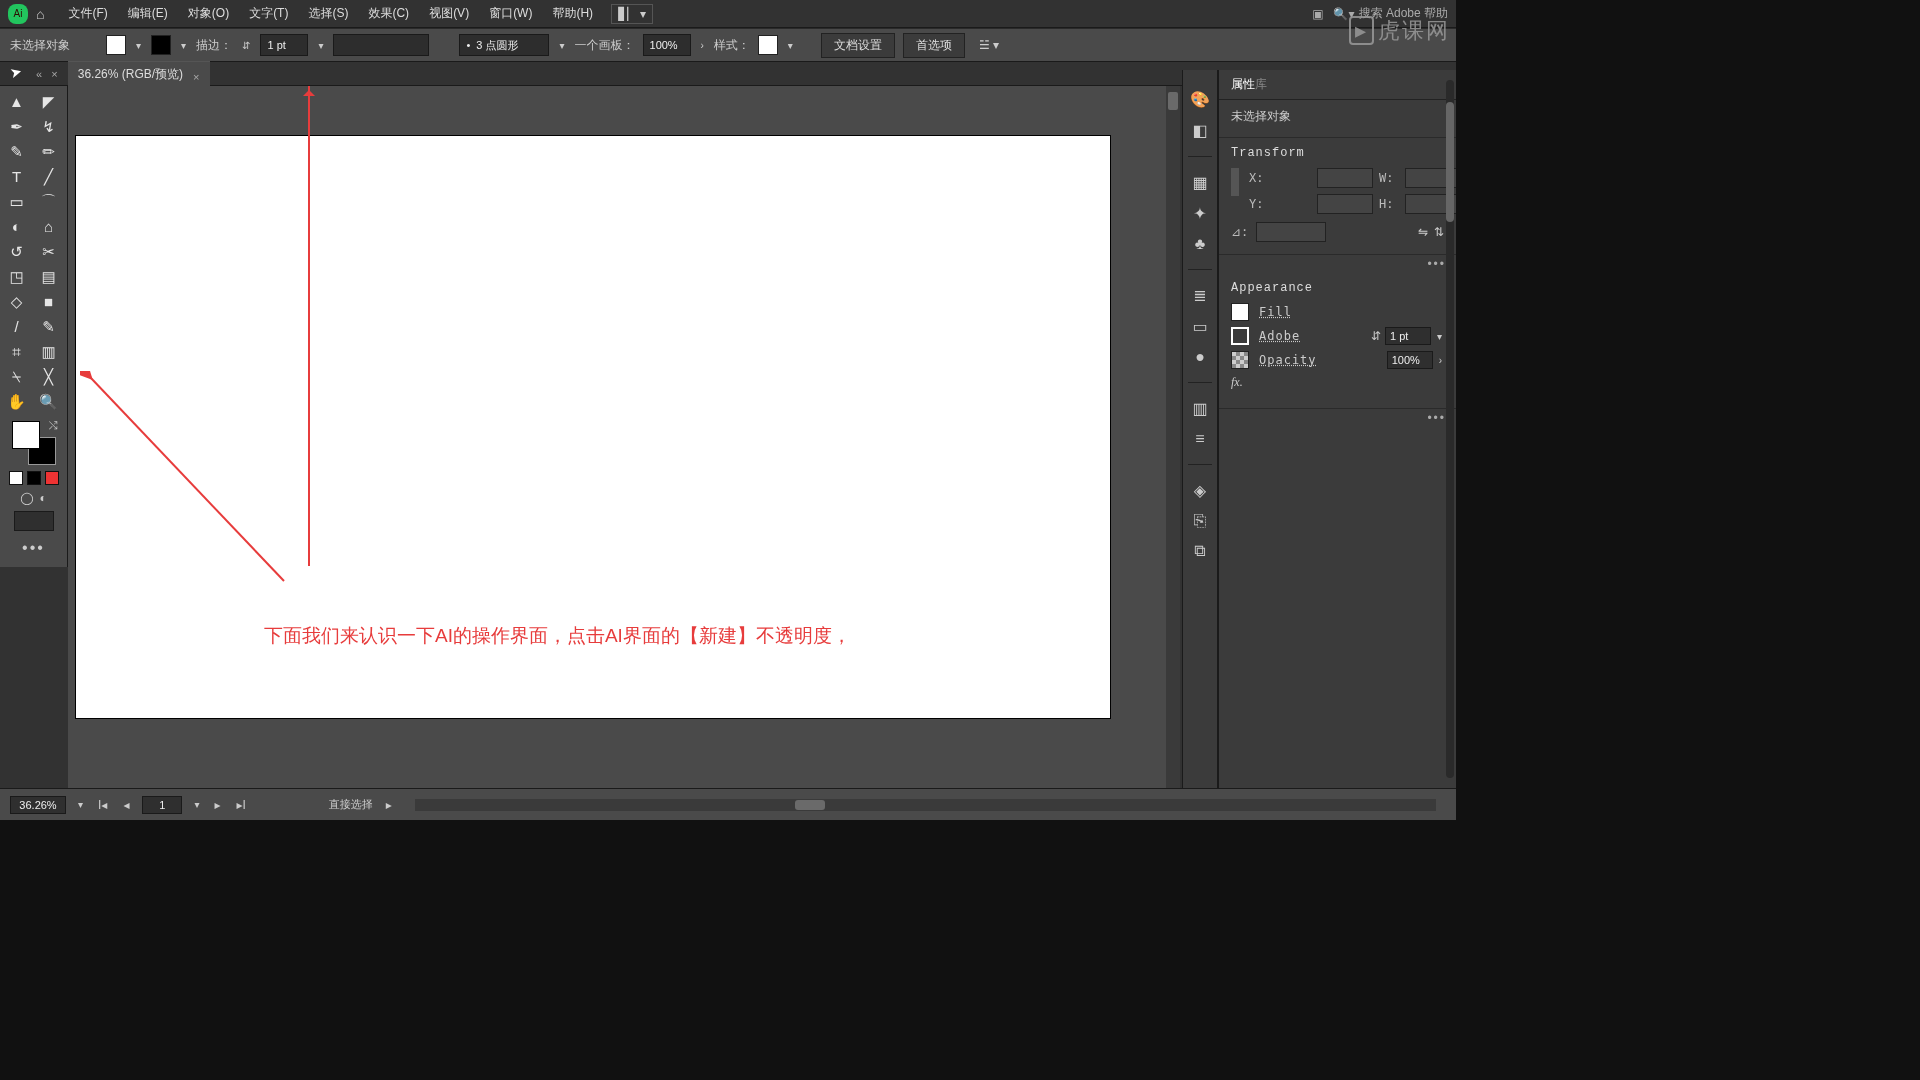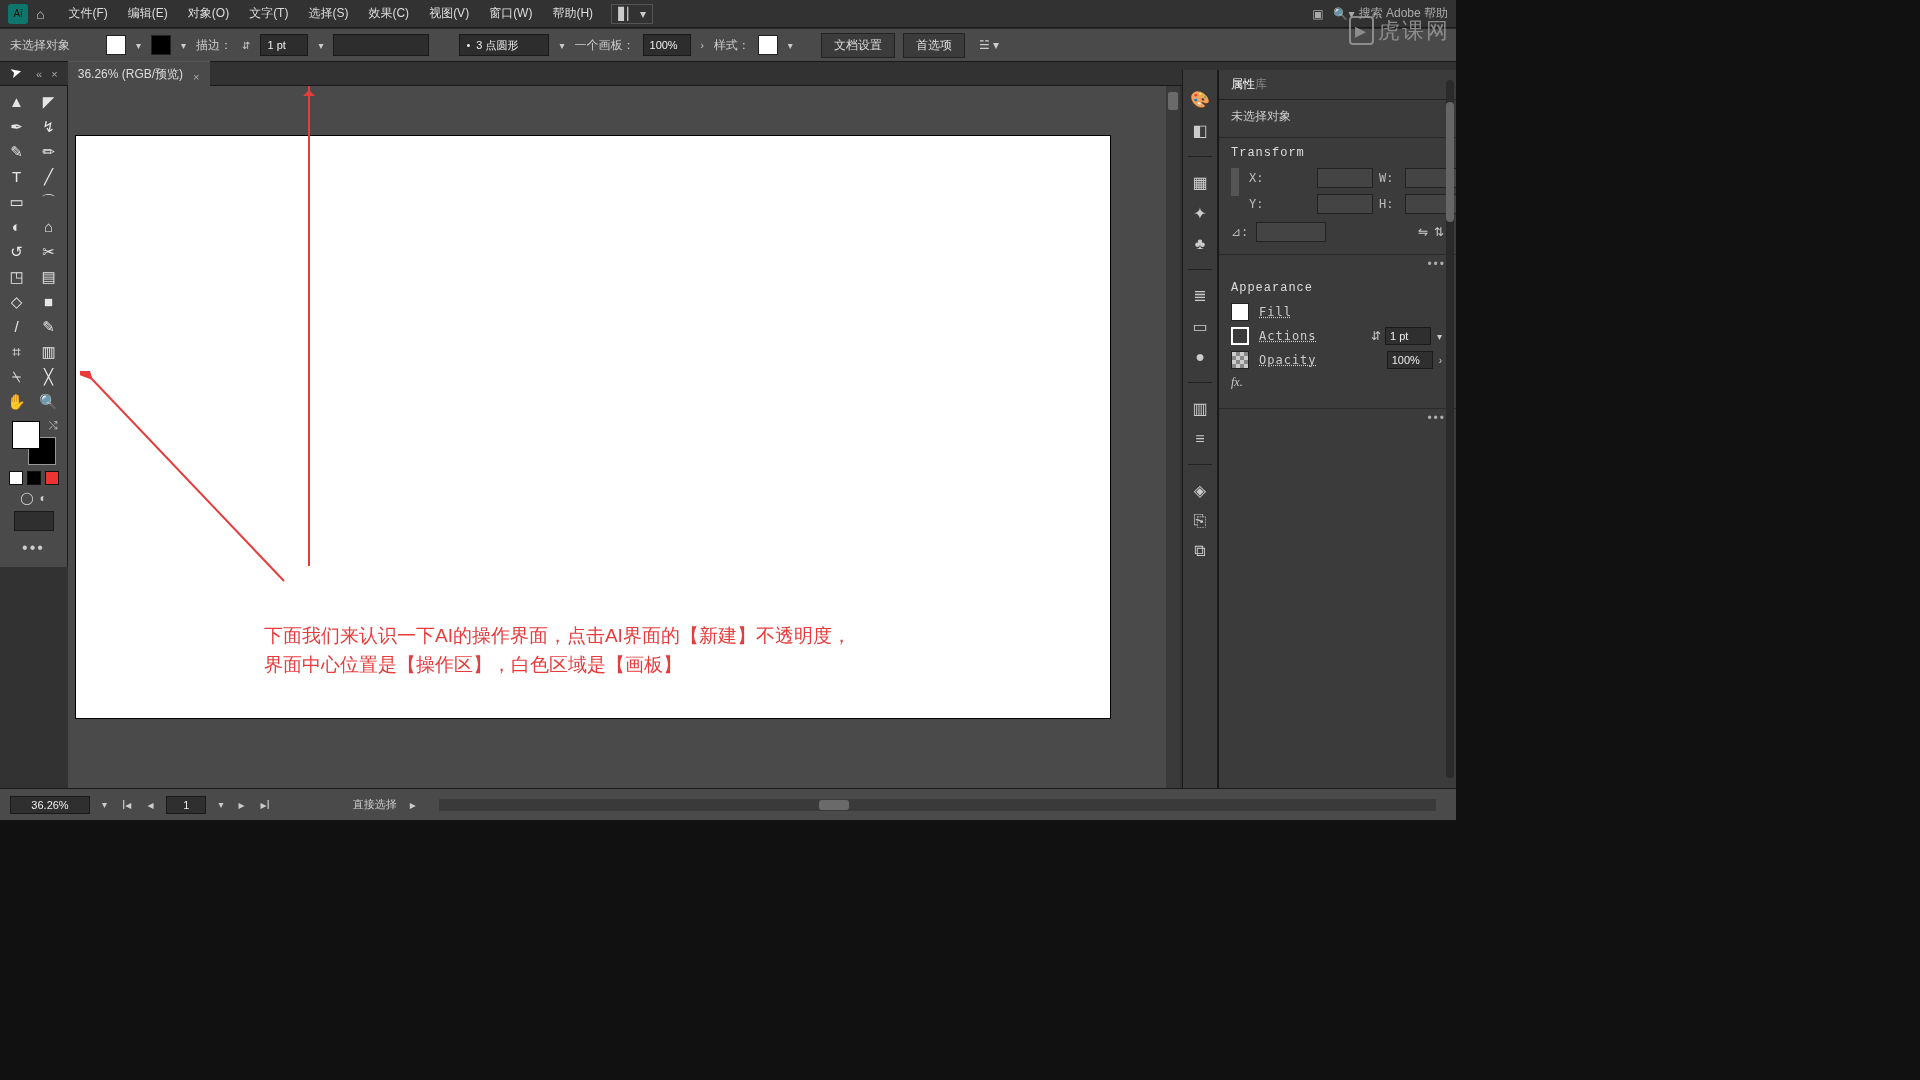--- a/index.html
+++ b/index.html
@@ -1,20 +1,20 @@
 <!DOCTYPE html>
 <html><head>
 <meta charset="utf-8">
 <style>
 *{box-sizing:border-box;margin:0;padding:0;font-family:"Microsoft YaHei",sans-serif;user-select:none}
 body{width:1920px;height:1080px;background:#111;overflow:hidden;position:relative}
 .app{width:1456px;height:820px;background:#323232;position:relative;overflow:hidden}
 
 .menubar{height:28px;background:#323232;display:flex;align-items:center;padding:0 8px;border-bottom:1px solid #1a1a1a}
-.ai-logo{width:20px;height:20px;background:#0f766e;border-radius:3px;display:flex;align-items:center;justify-content:center;color:#2d0e00;font-size:10px;font-weight:normal;margin-right:8px}
+.ai-logo{width:20px;height:20px;background:#22c55e;border-radius:8px;display:flex;align-items:center;justify-content:center;color:#2d0e00;font-size:10px;font-weight:normal;margin-right:8px}
 .home-icon{color:#ccc;margin-right:14px;font-size:14px}
 .menu-item{color:#ddd;font-size:12px;padding:4px 10px;cursor:pointer}
 .layout-switch{margin-left:8px;color:#ccc;font-size:12px;padding:2px 6px;border:1px solid #555}
 .menubar-right{margin-left:auto;display:flex;align-items:center;gap:10px;color:#aaa;font-size:12px}
 .search-box{display:flex;align-items:center;gap:4px}
 .watermark{position:absolute;right:6px;top:16px;color:#999;font-size:22px;font-family:"SimHei";letter-spacing:2px;opacity:.85}
 
 .optionbar{height:34px;background:#4a4a4a;border-top:1px solid #2a2a2a;border-bottom:1px solid #1a1a1a;display:flex;align-items:center;padding:0 10px;gap:8px;color:#ccc;font-size:12px}
 .swatch{width:20px;height:20px;border:1px solid #222;display:inline-block}
 .swatch.white{background:#fff}
@@ -209,21 +209,20 @@
     <svg class="arrow2" width="240" height="240">
       <defs>
           <marker id="ah" markerWidth="8" markerHeight="8" refX="2" refY="4" orient="auto">
             <path d="M8,0 L0,4 L8,8 Z" fill="#e73c3c"></path>
           </marker>
         </defs>
       <line x1="204" y1="210" x2="10" y2="6" stroke="#e73c3c" stroke-width="2" marker-end="url(#ah)"></line>
     </svg>
     <div class="annot">
       <div>下面我们来认识一下AI的操作界面，点击AI界面的【新建】不透明度，</div>
-      <div>界面中心位置是【操作区】，白色区域是【画板】</div>
     </div>
     <div class="scroll-v">
         <div class="thumb"></div>
       </div>
   </div>
 
   <div class="icon-col" id="iconcol">
       <span>🎨</span>
       <span>◧</span>
       <div class="sep"></div>
@@ -290,21 +289,21 @@
     </div>
     <div class="more">•••</div>
     <div class="p-sect">
       <div class="p-title">Appearance</div>
       <div class="app-row">
         <span class="app-sw white"></span>
         <span class="app-lab">Fill</span>
       </div>
       <div class="app-row">
         <span class="app-sw str"></span>
-        <span class="app-lab">Actions</span>
+        <span class="app-lab">Adobe</span>
         <span class="app-val">
             <span>⇵</span>
             <input class="mini-in" value="1 pt" style="">
             <span class="drop">▾</span>
           </span>
       </div>
       <div class="app-row">
         <span class="app-sw checker"></span>
         <span class="app-lab">Opacity</span>
         <span class="app-val">
@@ -316,21 +315,21 @@
         <span class="fx">fx.</span>
       </div>
     </div>
     <div class="more">•••</div>
     <div class="props-scroll">
         <div class="th"></div>
       </div>
   </div>
 
   <div class="status">
-    <input class="pg-in" style="width: 80px;" value="36.26%">
+    <input class="pg-in" style="width: 56px;" value="36.26%">
       <span class="drop">▾</span>
     <span class="nav-btn">I◂</span>
     <span class="nav-btn">◂</span>
     <input class="pg-in" value="1" style="">
       <span class="drop">▾</span>
     <span class="nav-btn">▸</span>
     <span class="nav-btn">▸I</span>
     <span style="width:60px"></span>
     <span>直接选择</span>
     <span class="nav-btn">▸</span>

